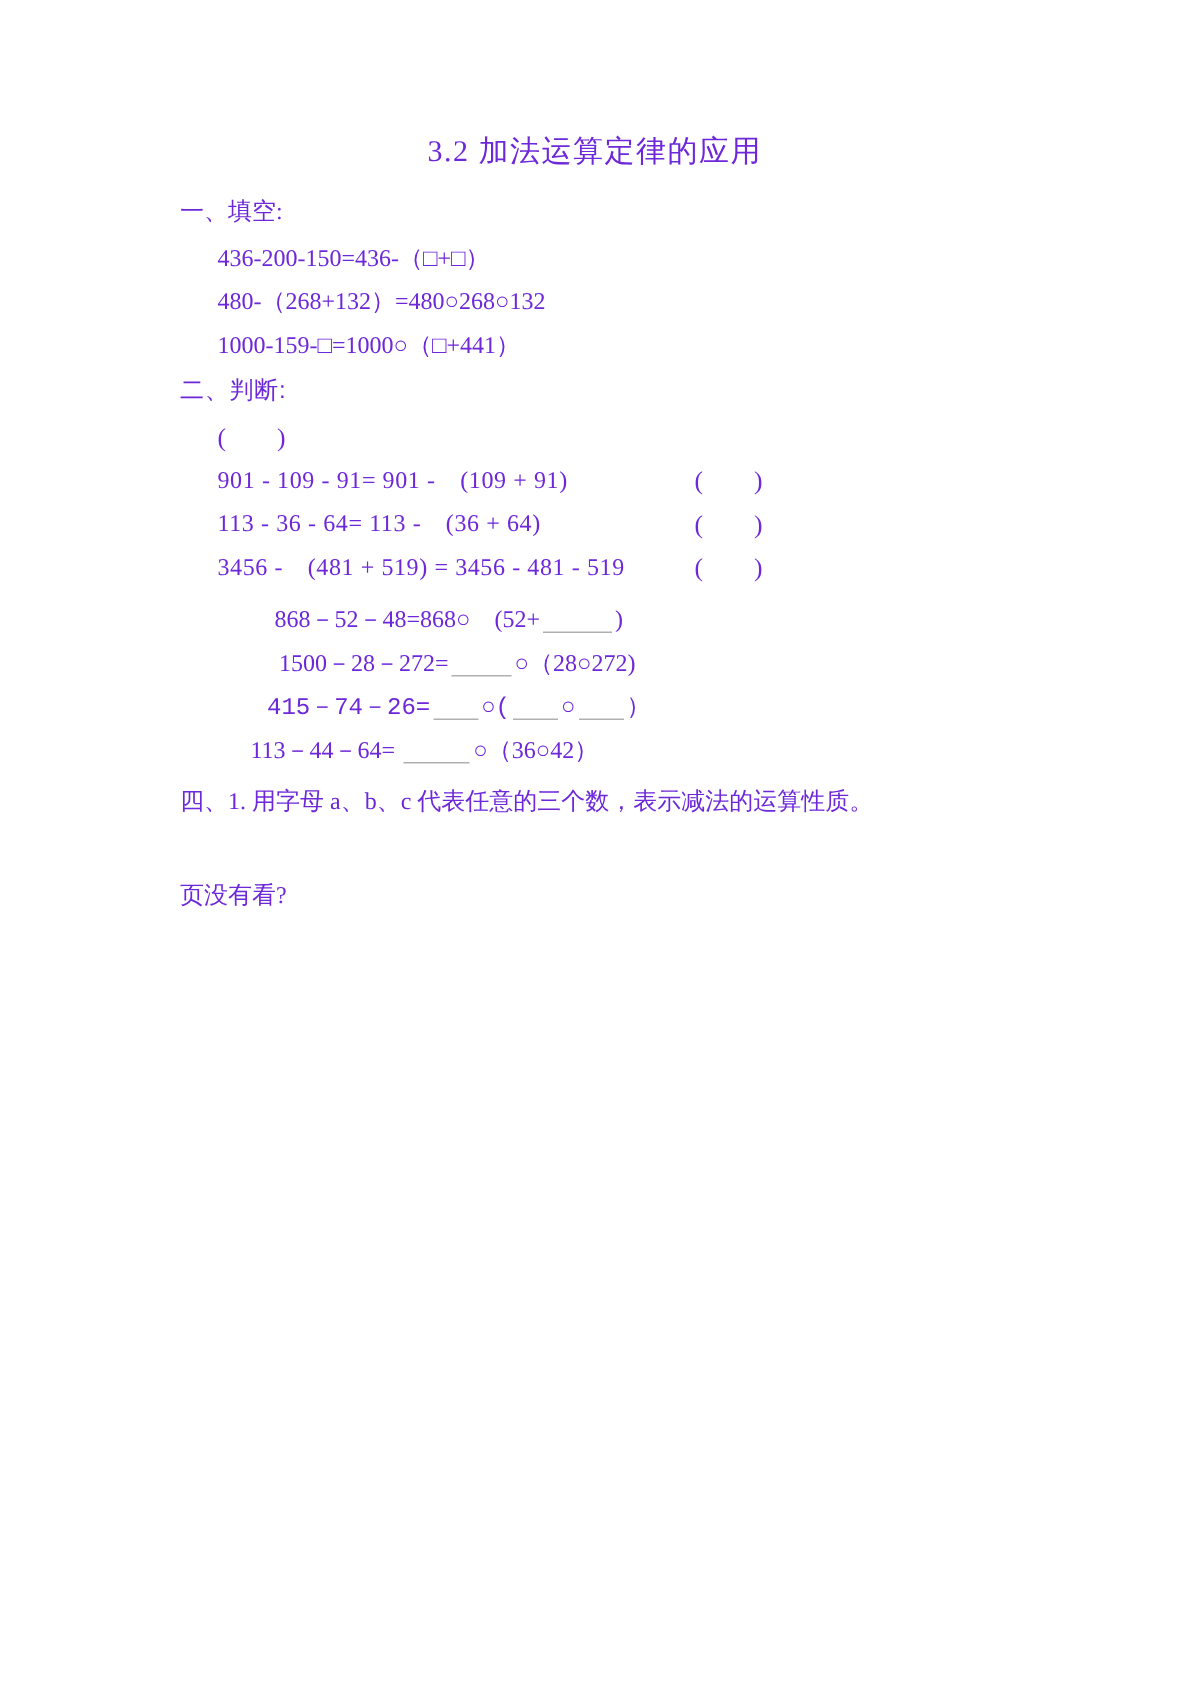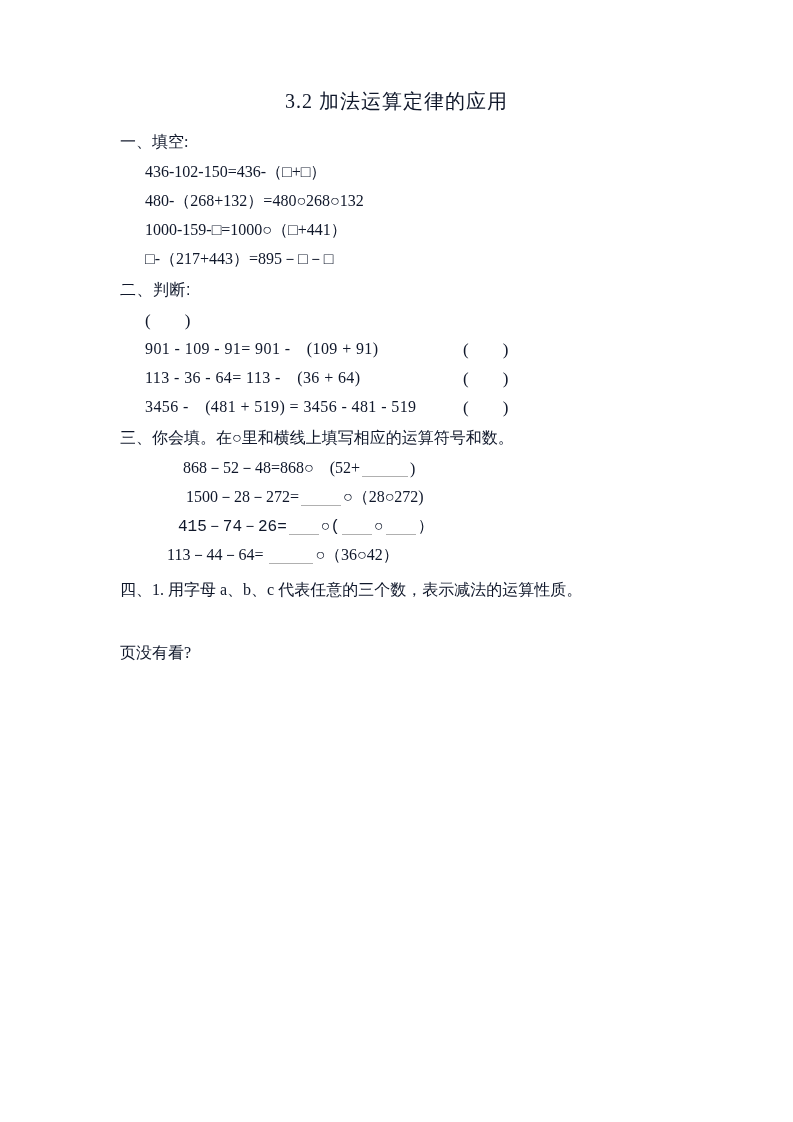--- a/index.html
+++ b/index.html
@@ -3,21 +3,21 @@
 <meta charset="utf-8">
 <style>
   html,body { margin:0; padding:0; background:#ffffff; }
   .page {
     position:relative;
     width:793px; height:1122px;
     background:#ffffff;
     box-sizing:border-box;
     padding-top:88px;
     font-family:"Liberation Serif","DejaVu Serif",serif;
-    color:#0f172a;
+    color:#6d28d9;
     overflow:hidden;
   }
   .title {
     text-align:center;
     font-size:20px;
     letter-spacing:1px;
     height:26px;
     line-height:26px;
   }
   .sec-header {
@@ -72,35 +72,33 @@
 </style>
 </head>
 <body>
 
 <div class="page">
 
   <div class="title">3.2 加法运算定律的应用</div>
 
   <div class="sec-header">一、填空:</div>
   <div class="eq-list">
-      <div class="eq">436-102-150=436-（□+□）</div>
+      <div class="eq">436-200-150=436-（□+□）</div>
       <div class="eq">480-（268+132）=480○268○132</div>
       <div class="eq">1000-159-□=1000○（□+441）</div>
-      <div class="eq">□-（217+443）=895－□－□</div>
     </div>
 
   <div class="sec-header bold tight">二、判断:</div>
   <div class="eq-list">
       <div class="eq jrow"><span class="jparen">(　　)</span></div>
       <div class="eq jrow"><span class="jexpr">901 - 109 - 91= 901 -　(109 + 91)</span><span class="jparen">(　　)</span></div>
       <div class="eq jrow"><span class="jexpr">113 - 36 - 64= 113 -　(36 + 64)</span><span class="jparen">(　　)</span></div>
       <div class="eq jrow"><span class="jexpr">3456 -　(481 + 519) = 3456 - 481 - 519</span><span class="jparen">(　　)</span></div>
     </div>
 
-  <div class="sec-header tight">三、你会填。在○里和横线上填写相应的运算符号和数。</div>
   <div class="eq-list s3">
       <div class="eq"><span>868－52－48=868○　(52+</span><span class="blank" style="width: 46px;"></span><span>)</span></div>
       <div class="eq"><span>1500－28－272=</span><span class="blank" style="width: 40px;"></span><span>○（28○272)</span></div>
       <div class="eq"><span>415－74－26=</span><span class="blank" style="width: 30px;"></span><span>○(</span><span class="blank" style="width: 30px;"></span><span>○</span><span class="blank" style="width: 30px;"></span><span>）</span></div>
       <div class="eq"><span>113－44－64= </span><span class="blank" style="width: 44px;"></span><span>○（36○42）</span></div>
     </div>
 
   <div class="q1">四、1. 用字母 a、b、c 代表任意的三个数，表示减法的运算性质。</div>
 
   <div class="q2">

